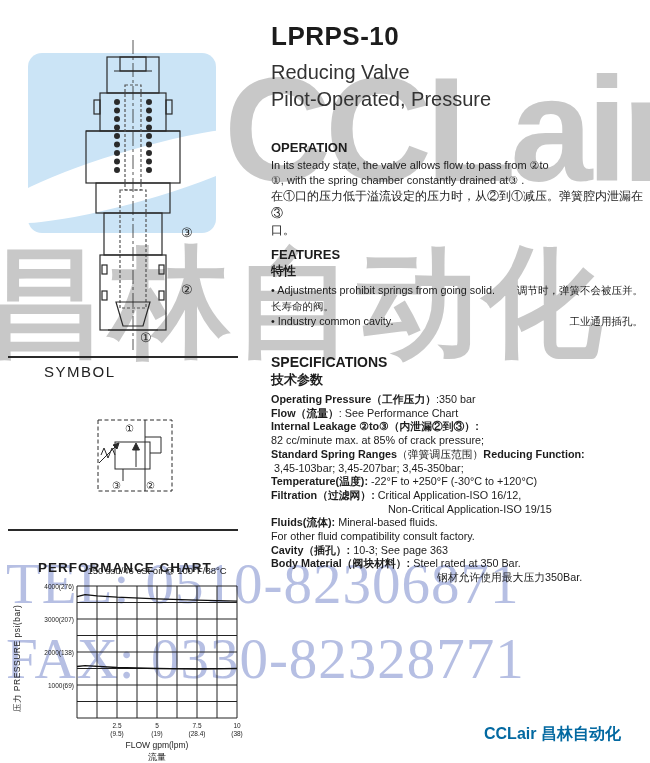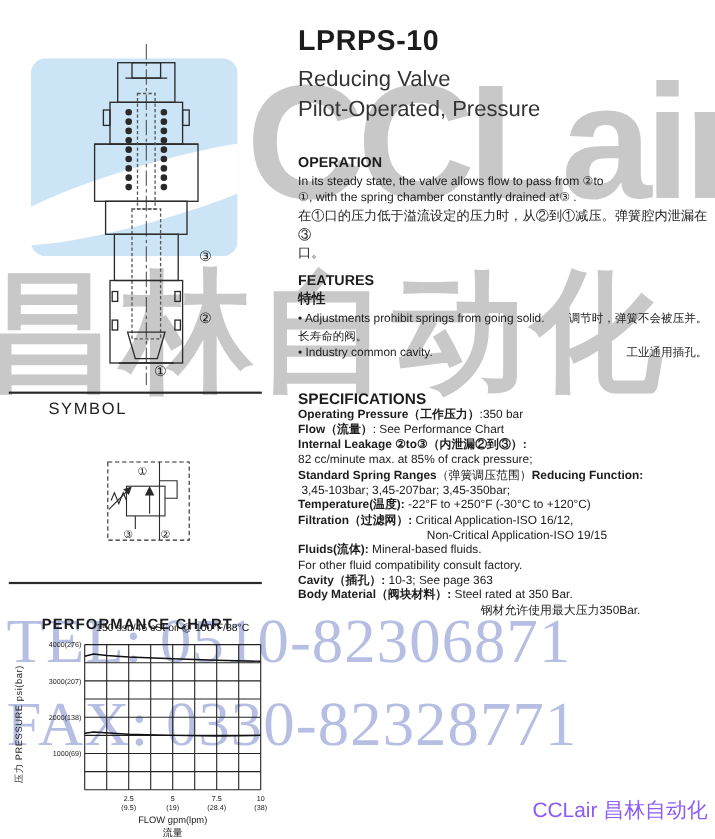--- a/index.html
+++ b/index.html
@@ -26,21 +26,21 @@
   .body-line{font-size:11px;line-height:15px;}
   .body-line.cn{font-size:12px;line-height:17px;}
   .feat-row{display:flex;justify-content:space-between;font-size:10.8px;line-height:15.5px;}
   .feat-row .cn{font-size:10.5px;white-space:nowrap;}
   .spec-line{font-size:10.8px;line-height:13.7px;white-space:nowrap;}
   .rule{background:#2a2a2a;height:2px;}
   #symbol-h{font-size:15px;letter-spacing:1.5px;color:#222;}
   #perf-h{font-size:13.5px;font-weight:bold;letter-spacing:1px;}
   #chart-ylabel{left:12px;top:712px;transform:rotate(-90deg);transform-origin:0 0;
                 font-size:8.5px;letter-spacing:.5px;white-space:nowrap;color:#222;}
-  #footer{left:484px;top:724px;font-size:19px;font-weight:normal;color:#8b5cf6;}
+  #footer{left:484px;top:724px;font-size:16px;font-weight:bold;color:#0369a1;}
   svg text{font-family:"Liberation Sans",sans-serif;fill:#1c1c1c;}
 </style>
 </head>
 <body>
 
 <div class="page">
 
   <div class="wm" id="logo-blue">
     <div class="blk"></div>
     <div class="swoosh"></div>
@@ -120,20 +120,21 @@
         </div>
         <div class="feat-row">
           <span>• Industry common cavity.</span>
           <span class="cn">工业通用插孔。</span>
         </div>
       </div>
   </div>
 
   <div class="content" style="left:271px;top:354px;width:372px;">
     <div class="sec-h" style="font-size:14px;margin-bottom:1px;">SPECIFICATIONS</div>
+    <div class="sec-h-cn" style="font-size:13px;margin-bottom:4px;">技术参数</div>
     <div id="spec-lines">
         <div class="spec-line"><span style="font-weight: bold;">Operating Pressure（工作压力）</span><span>:350 bar</span></div>
         <div class="spec-line"><span style="font-weight: bold;">Flow（流量）</span><span>: See Performance Chart</span></div>
         <div class="spec-line"><span style="font-weight: bold;">Internal Leakage ②to③（内泄漏②到③）:</span></div>
         <div class="spec-line"><span>82 cc/minute   max. at   85% of crack pressure;</span></div>
         <div class="spec-line"><span style="font-weight: bold;">Standard Spring Ranges</span><span>（弹簧调压范围）</span><span style="font-weight: bold;">Reducing Function:</span></div>
         <div class="spec-line" style="padding-left: 3px;"><span>3,45-103bar; 3,45-207bar; 3,45-350bar;</span></div>
         <div class="spec-line"><span style="font-weight: bold;">Temperature(温度):</span><span> -22°F to +250°F (-30°C to +120°C)</span></div>
         <div class="spec-line"><span style="font-weight: bold;">Filtration（过滤网）:</span><span>  Critical Application-ISO 16/12,</span></div>
         <div class="spec-line" style="padding-left: 117px;"><span>Non-Critical Application-ISO 19/15</span></div>

